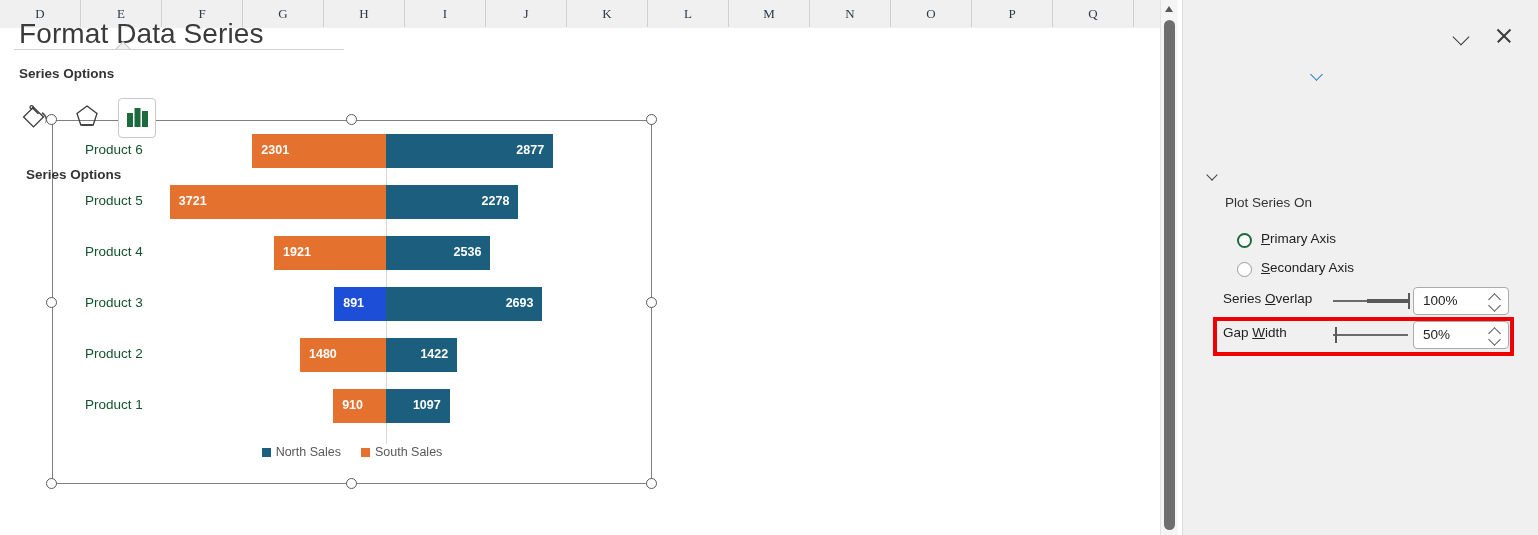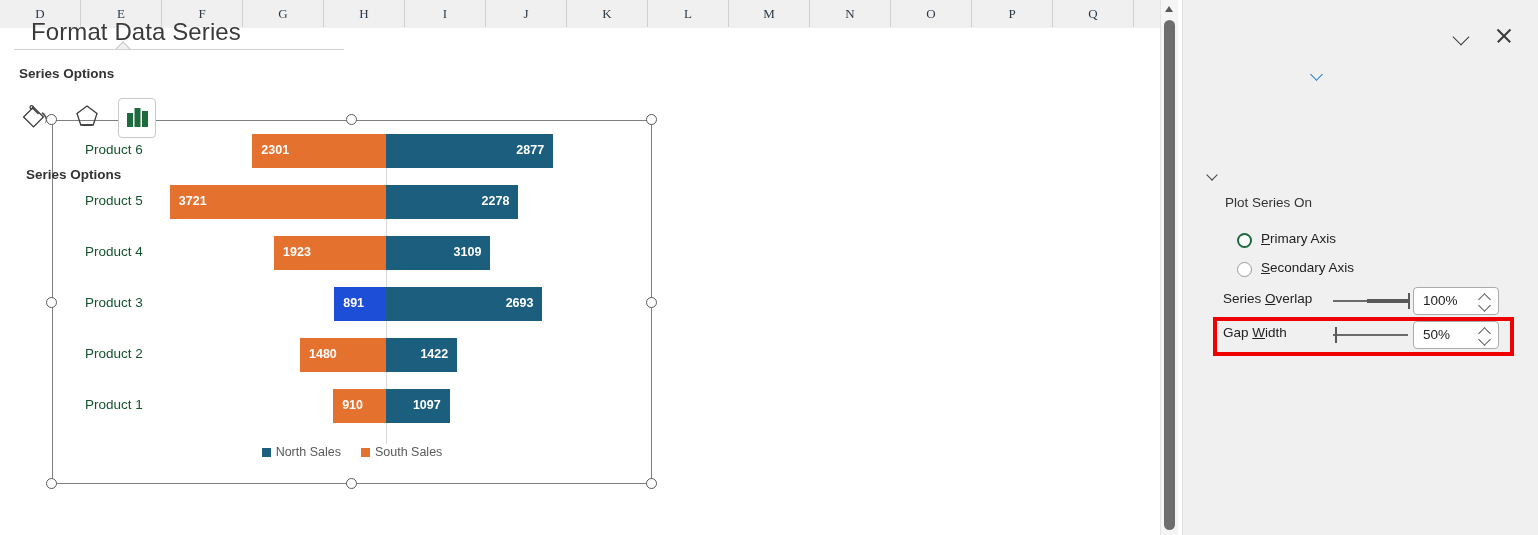--- a/index.html
+++ b/index.html
@@ -52,22 +52,22 @@
   .vscroll{position:absolute;left:1160px;top:0;width:17px;height:535px;background:#f5f5f5;
     border-left:1px solid #e3e3e3;}
   .vs-up{position:absolute;left:0;top:0;width:17px;height:17px;}
   .vs-up:after{content:"";position:absolute;left:4px;top:6px;width:0;height:0;
     border-left:4.5px solid transparent;border-right:4.5px solid transparent;border-bottom:6px solid #595959;}
   .vs-thumb{position:absolute;left:3px;top:20px;width:11px;height:510px;background:#6e6e6e;border-radius:6px;}
 
   
   .pane{position:absolute;left:1182px;top:0;width:356px;height:535px;background:#f0f0f0;
     border-left:1px solid #e1e1e1;}
-  .pane-title{position:absolute;left:19px;top:18px;font-size:24px;color:#3b3b3b;
-    font-family:"Liberation Sans", sans-serif;font-weight:normal;letter-spacing:0.1px;margin-left:12px;}
+  .pane-title{position:absolute;left:19px;top:18px;font-size:28px;color:#3b3b3b;
+    font-family:"Liberation Sans", sans-serif;font-weight:normal;letter-spacing:0.1px;}
   .pane-collapse{position:absolute;left:1451px;top:24px;width:26px;height:26px;}
   .pane-close{position:absolute;left:1492px;top:24px;width:26px;height:26px;}
   .chev{position:absolute;left:4px;top:7px;width:11px;height:11px;
     border-left:1.6px solid #3b3b3b;border-bottom:1.6px solid #3b3b3b;transform:rotate(-45deg);}
   .xmark{position:absolute;left:3px;top:3px;width:18px;height:18px;}
   .xmark:before,.xmark:after{content:"";position:absolute;left:0;top:8px;width:18px;height:1.6px;background:#3b3b3b;}
   .xmark:before{transform:rotate(45deg);} .xmark:after{transform:rotate(-45deg);}
 
   .series-options-head{position:absolute;left:19px;top:66px;font-size:13.5px;font-weight:bold;color:#333;}
   .so-chevron{position:absolute;left:1311px;top:70px;width:14px;height:9px;}
@@ -96,21 +96,21 @@
   .radio-row.on .ring{border:2.5px solid #1d6b3c;}
   .radio-row .rl{position:absolute;left:24px;top:0;white-space:nowrap;}
   .radio-row .rl u{text-decoration:underline;}
 
   .slider-row{position:absolute;height:28px;font-size:13.5px;color:#222;}
   .sl-label{position:absolute;left:0;top:4px;white-space:nowrap;}
   .sl-label u{text-decoration:underline;}
   .track{position:absolute;height:1.5px;background:#6b6b6b;top:13px;}
   .track .fill{position:absolute;left:0;top:-1px;height:3.5px;background:#595959;}
   .knob{position:absolute;top:6px;width:2px;height:16px;background:#595959;}
-  .spin{position:absolute;top:0;width:86px;height:28px;background:#ffffff;
+  .spin{position:absolute;top:0;width:96px;height:28px;background:#ffffff;
     border:1px solid #ababab;border-radius:4px;box-sizing:border-box;}
   .spin .sv{position:absolute;left:9px;top:5px;font-size:13.5px;color:#222;}
   .spin .arrows{position:absolute;right:7px;top:4px;width:12px;height:20px;}
   .spin .arrows i{position:absolute;left:1px;width:8px;height:8px;
     border-left:1.4px solid #555;border-bottom:1.4px solid #555;}
   .spin .arrows i.up{top:3px;transform:rotate(135deg);}
   .spin .arrows i.dn{top:9px;transform:rotate(-45deg);}
 
   .redbox{position:absolute;left:1213px;top:317px;width:301px;height:39px;
     border:4px solid #f00000;box-sizing:border-box;}
@@ -160,24 +160,24 @@
               <div class="bar neg" style="left: 117.81px; width: 216.19px; background: rgb(228, 113, 46);">
                 <span class="val">3721</span>
               </div>
               <div class="bar pos" style="left: 334px; width: 132.352px; background: rgb(27, 94, 126);">
                 <span class="val">2278</span>
               </div>
             </div>
             <div class="rowband" style="top: 116px;">
               <div class="cat-label">Product 4</div>
               <div class="bar neg" style="left: 222.099px; width: 111.901px; background: rgb(228, 113, 46);">
-                <span class="val">1923</span>
+                <span class="val">1921</span>
               </div>
               <div class="bar pos" style="left: 334px; width: 104.348px; background: rgb(27, 94, 126);">
-                <span class="val">3109</span>
+                <span class="val">2536</span>
               </div>
             </div>
             <div class="rowband" style="top: 167px;">
               <div class="cat-label">Product 3</div>
               <div class="bar neg" style="left: 282.233px; width: 71px; background: #1d4ed8;">
                 <span class="val">891</span>
               </div>
               <div class="bar pos" style="left: 334px; width: 156.463px; background: rgb(27, 94, 126);">
                 <span class="val">2693</span>
               </div>

